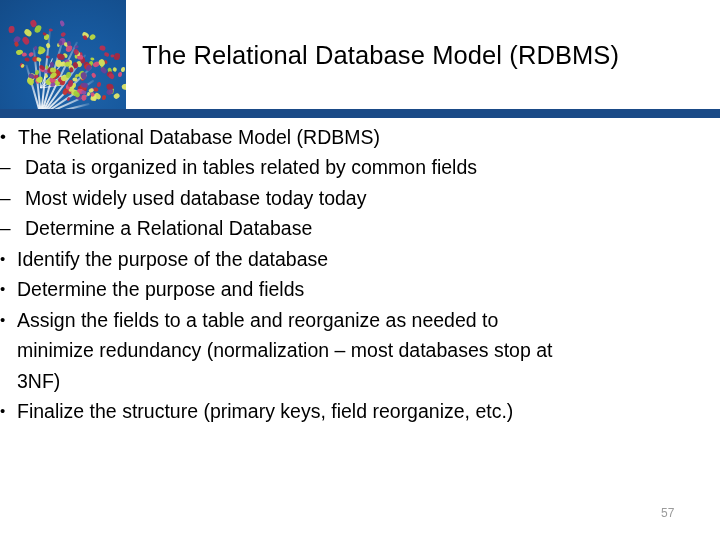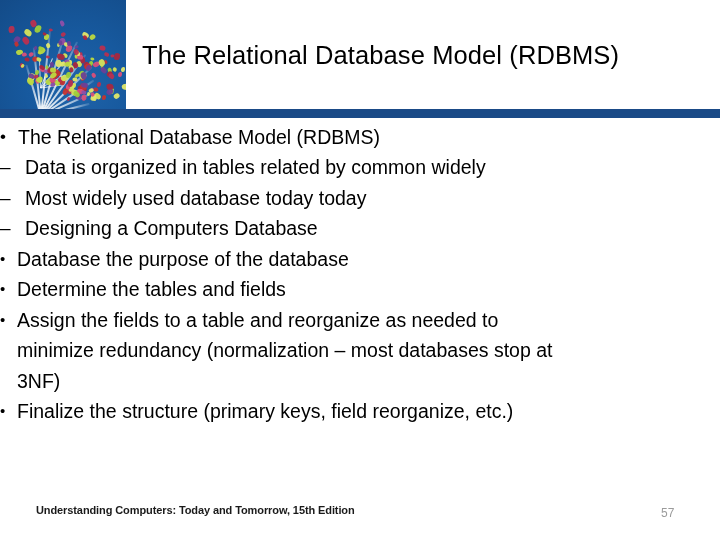--- a/index.html
+++ b/index.html
@@ -364,50 +364,49 @@
     <ul class="lvl l1">
       <li class="item">
         <span class="bullet">•</span>
         <span class="txt">The Relational Database Model (RDBMS)</span>
       </li>
     </ul>
 
     <ul class="lvl l2">
       <li class="item">
         <span class="bullet">–</span>
-        <span class="txt">Data is organized in tables related by common widely</span>
+        <span class="txt">Data is organized in tables related by common fields</span>
       </li>
       <li class="item">
         <span class="bullet">–</span>
         <span class="txt">Most widely used database today today</span>
       </li>
       <li class="item">
         <span class="bullet">–</span>
-        <span class="txt">Designing a Computers Database</span>
+        <span class="txt">Determine a Relational Database</span>
       </li>
     </ul>
 
     <ul class="lvl l3">
       <li class="item">
         <span class="bullet">•</span>
-        <span class="txt">Database the purpose of the database</span>
+        <span class="txt">Identify the purpose of the database</span>
       </li>
       <li class="item">
         <span class="bullet">•</span>
-        <span class="txt">Determine the tables and fields</span>
+        <span class="txt">Determine the purpose and fields</span>
       </li>
       <li class="item">
         <span class="bullet">•</span>
         <span class="txt">Assign the fields to a table and reorganize as needed to minimize redundancy (normalization – most databases stop at 3NF)</span>
       </li>
       <li class="item">
         <span class="bullet">•</span>
         <span class="txt">Finalize the structure (primary keys, field reorganize, etc.)</span>
       </li>
     </ul>
 
   </div>
 
-  <div class="footer-text">Understanding Computers: Today and Tomorrow, 15th Edition</div>
 
   <div class="page-number">57</div>
 
 </div>
 
 </body></html>

